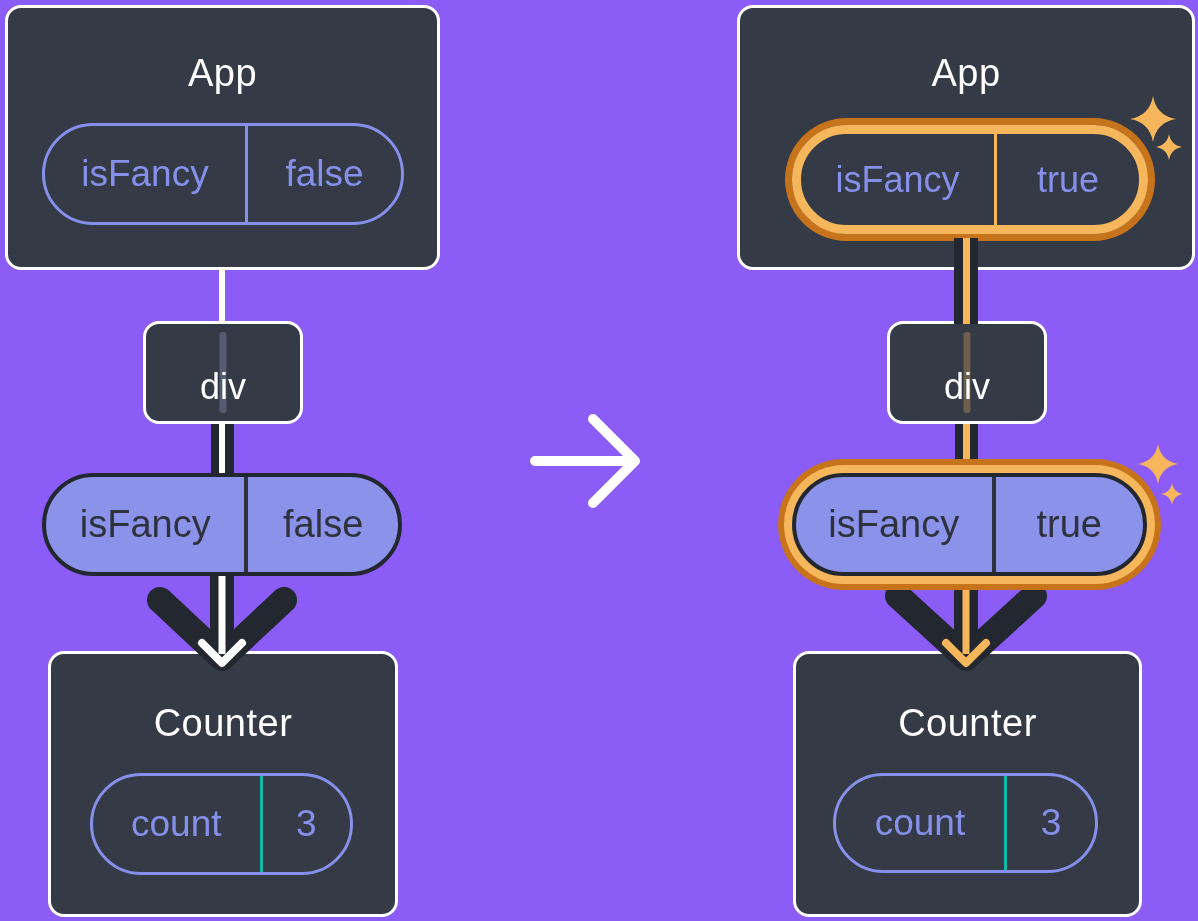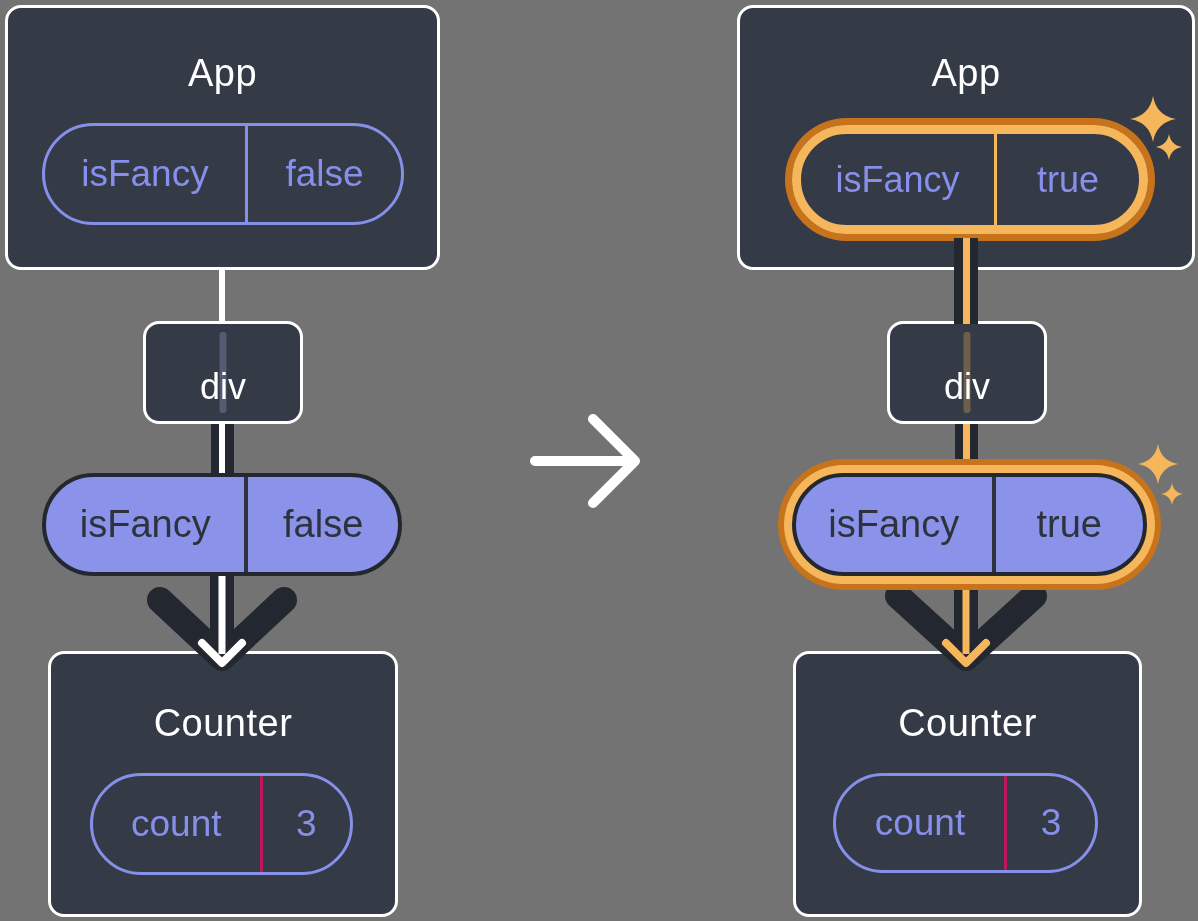--- a/index.html
+++ b/index.html
@@ -1,18 +1,18 @@
 <!DOCTYPE html>
 <html><head>
 <meta charset="utf-8">
 <style>
   html,body{margin:0;padding:0;background:#4D6672;}
   .stage{
     position:relative;width:1198px;height:921px;overflow:hidden;
-    background:#737373;
+    background:#8b5cf6;
     font-family:"Liberation Sans",sans-serif;
     -webkit-font-smoothing:antialiased;
   }
   .card{
     position:absolute;background:#343A46;border:3px solid #FFFFFF;
     border-radius:16px;box-sizing:border-box;z-index:2;
   }
   .card-title{
     position:absolute;left:0;right:0;text-align:center;
     color:#FFFFFF;font-size:38px;font-weight:500;letter-spacing:.5px;
@@ -21,21 +21,21 @@
     position:absolute;display:flex;align-items:stretch;
     border-radius:999px;box-sizing:border-box;overflow:hidden;
   }
   .pill .seg{
     display:flex;align-items:center;justify-content:center;
     font-size:37px;box-sizing:border-box;
   }
   .pill-outline{border:3px solid #8690EA;color:#8690EA;}
   .pill-outline .seg-key{width:57%;border-right:3px solid #8690EA;}
   .pill-outline .seg-val{flex:1;}
-  .pill-count .seg-key{width:66%;border-right:3px solid #be185d;}
+  .pill-count .seg-key{width:66%;border-right:3px solid #14b8a6;}
   .pill-count .seg-val{flex:1;}
   .pill-filled{
     background:#8A92EA;border:4px solid #23272F;color:#2D323C;z-index:4;
   }
   .pill-filled .seg{font-size:38px;}
   .pill-filled .seg-key{width:57.5%;border-right:4px solid #2D323C;}
   .pill-filled .seg-val{flex:1;}
   .ring-orange{
     border:9px solid #F6B75C;box-shadow:0 0 0 7px #C7731C;z-index:5;
     color:#8690EA;

